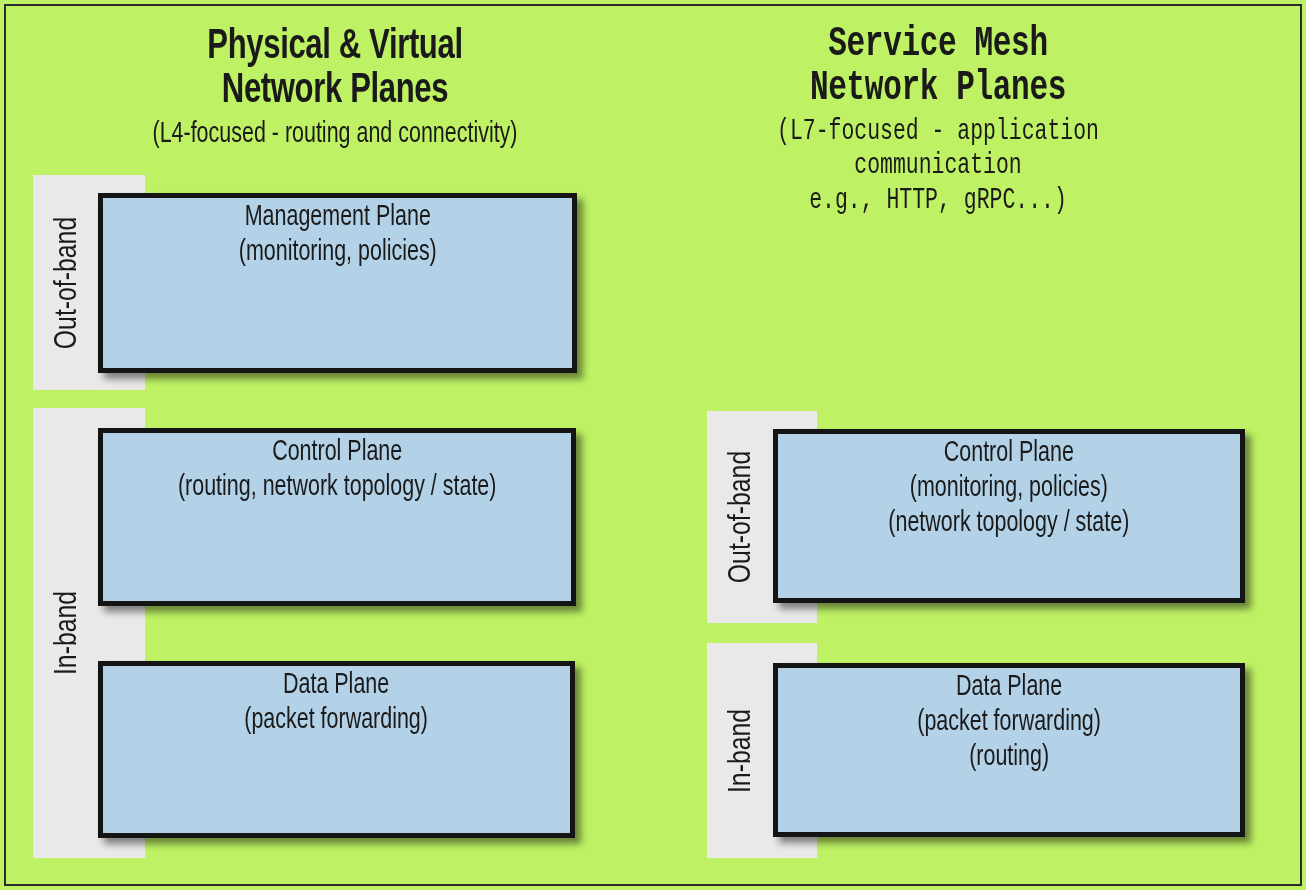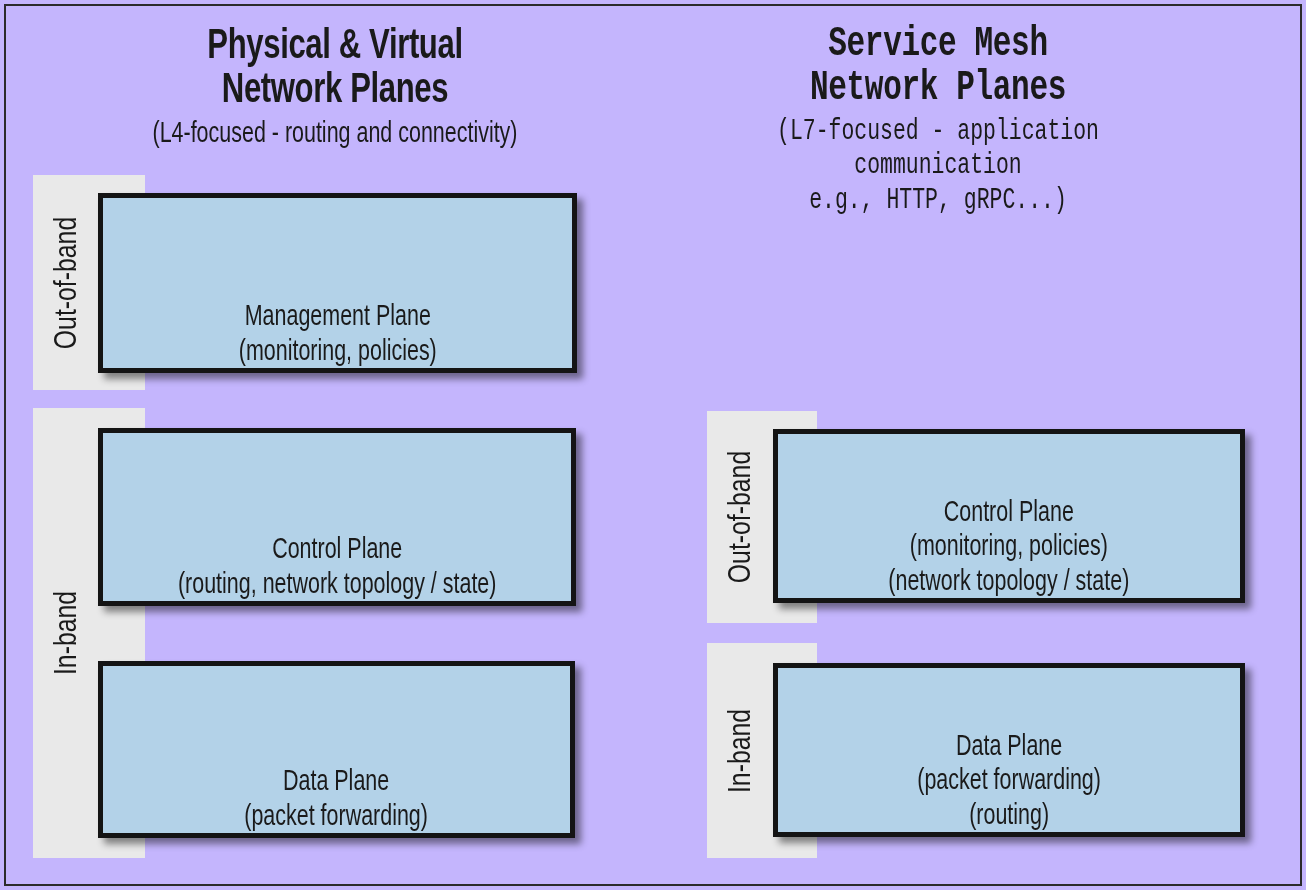--- a/index.html
+++ b/index.html
@@ -7,21 +7,21 @@
     padding: 0;
     width: 1306px;
     height: 890px;
     background: #ffffff;
   }
   .canvas {
     position: relative;
     width: 1306px;
     height: 890px;
     overflow: hidden;
-    background: #c4b5fd;
+    background: #bef264;
     font-family: "Liberation Sans", sans-serif;
     color: var(--text, #1a1a1a);
   }
   .frame {
     position: absolute;
     inset: 4px;
     border: 2.5px solid var(--frame-border, #2b2b2b);
     pointer-events: none;
   }
   .header {
@@ -68,21 +68,21 @@
     white-space: nowrap;
     font-size: 31px;
   }
   .plane-box {
     position: absolute;
     box-sizing: border-box;
     background: var(--box-fill, #b3d2e8);
     border: 5px solid var(--box-border, #141414);
     box-shadow: 6px 6px 7px rgba(0, 0, 0, 0.45);
     display: flex;
-    align-items: flex-end;
+    align-items: flex-start;
     justify-content: center;
   }
   .box-label {
     font-size: 29px;
     line-height: 1.2;
     text-align: center;
     white-space: pre-line;
   }
   
   .header-left  { left: 35px; }

